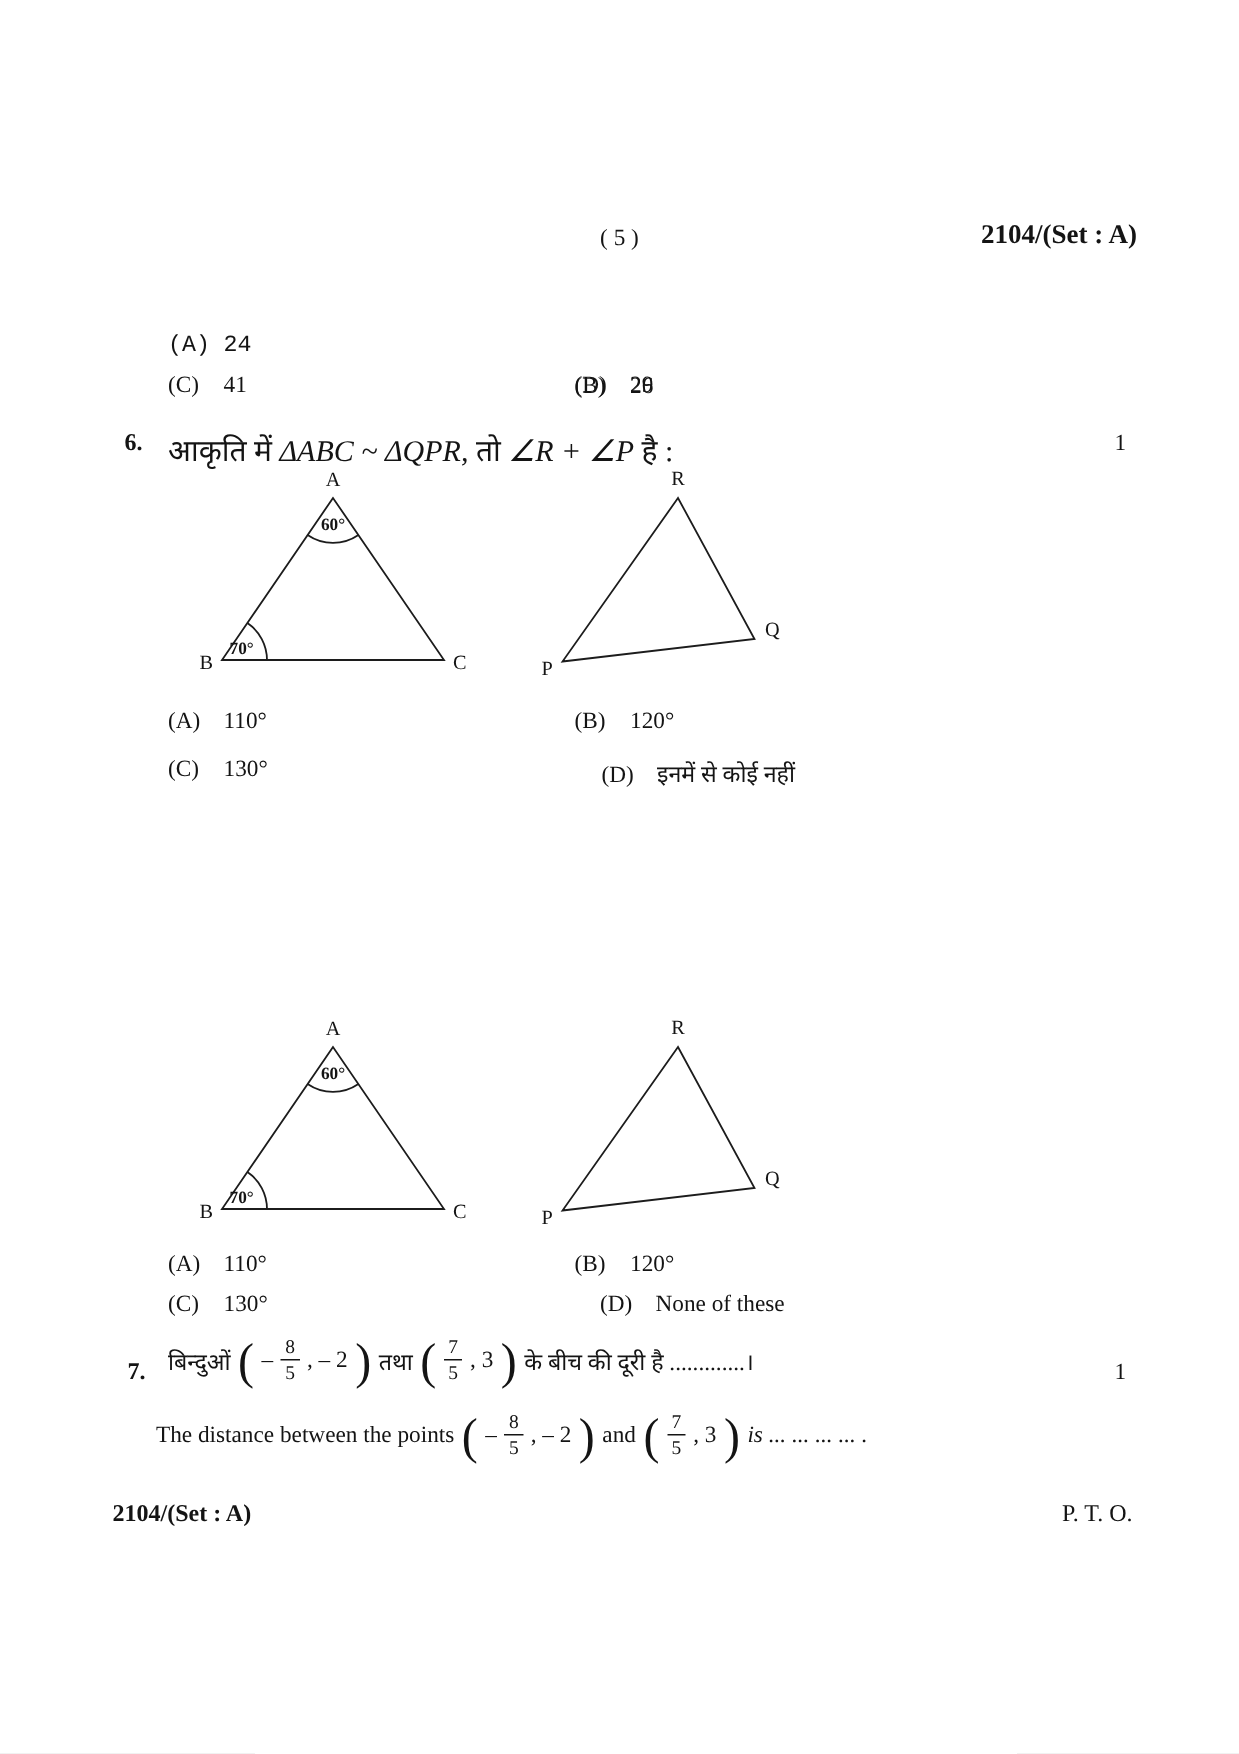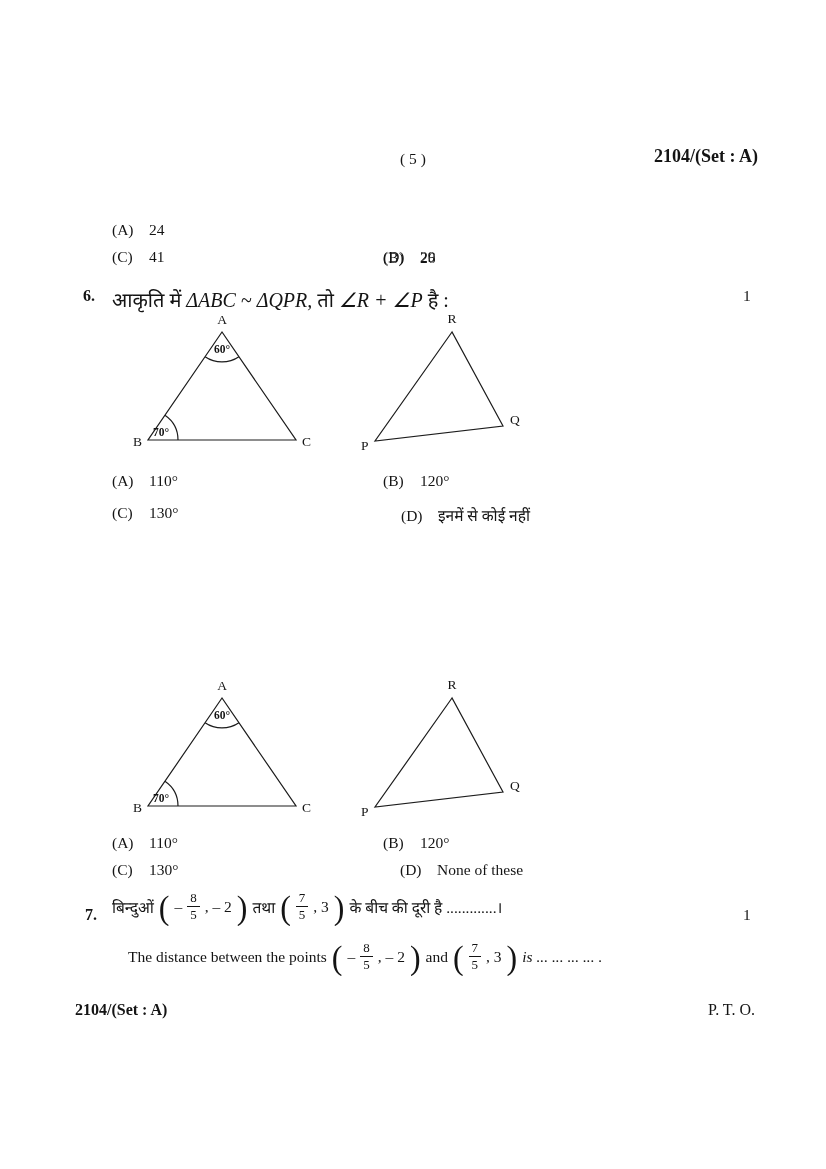--- a/index.html
+++ b/index.html
@@ -38,21 +38,21 @@
 </style>
 </head>
 <body>
 
 <div class="page">
 
   <div class="abs center txt" style="top:150px; left:0;">( 5 )</div>
   <div class="abs b" style="top:146px; right:68px; font-size:18px;">2104/(Set : A)</div>
 
 
-  <div class="opt" style="top:221px; left:112px;">
+  <div class="opt" style="top:221px; left:112px;font-family:Liberation Mono, monospace;">
     <span class="olabel">(A)</span><span>24</span></div>
   <div class="opt" style="top:221px; left:383px;margin-top:28px;">
     <span class="olabel">(B)</span><span>26</span></div>
   <div class="opt" style="top:248px; left:112px;">
     <span class="olabel">(C)</span><span>41</span></div>
   <div class="opt" style="top:248px; left:383px;">
     <span class="olabel">(D)</span><span>29</span></div>
 
   <div class="qnum" style="top:287px; left:83px;">6.</div>
   <div class="abs txt hindi" style="top:286px; left:112px;">
@@ -129,21 +129,21 @@
     <span class="frac">
         <span class="fnum">7</span>
         <span class="fden">5</span>
       </span>
     <span>, 3</span>
     <span class="paren">)</span>
     <span>के बीच की दूरी है .............।</span>
   </div>
   <div class="marks" style="top:906px; left:743px;">1</div>
 
-  <div class="mline" style="top:940px; left:128px;">
+  <div class="mline" style="top:940px; left:104px;">
     <span>The distance between the points</span>
     <span class="paren">(</span>
     <span>–</span>
     <span class="frac">
         <span class="fnum">8</span>
         <span class="fden">5</span>
       </span>
     <span>, – 2</span>
     <span class="paren">)</span>
     <span>and</span>

